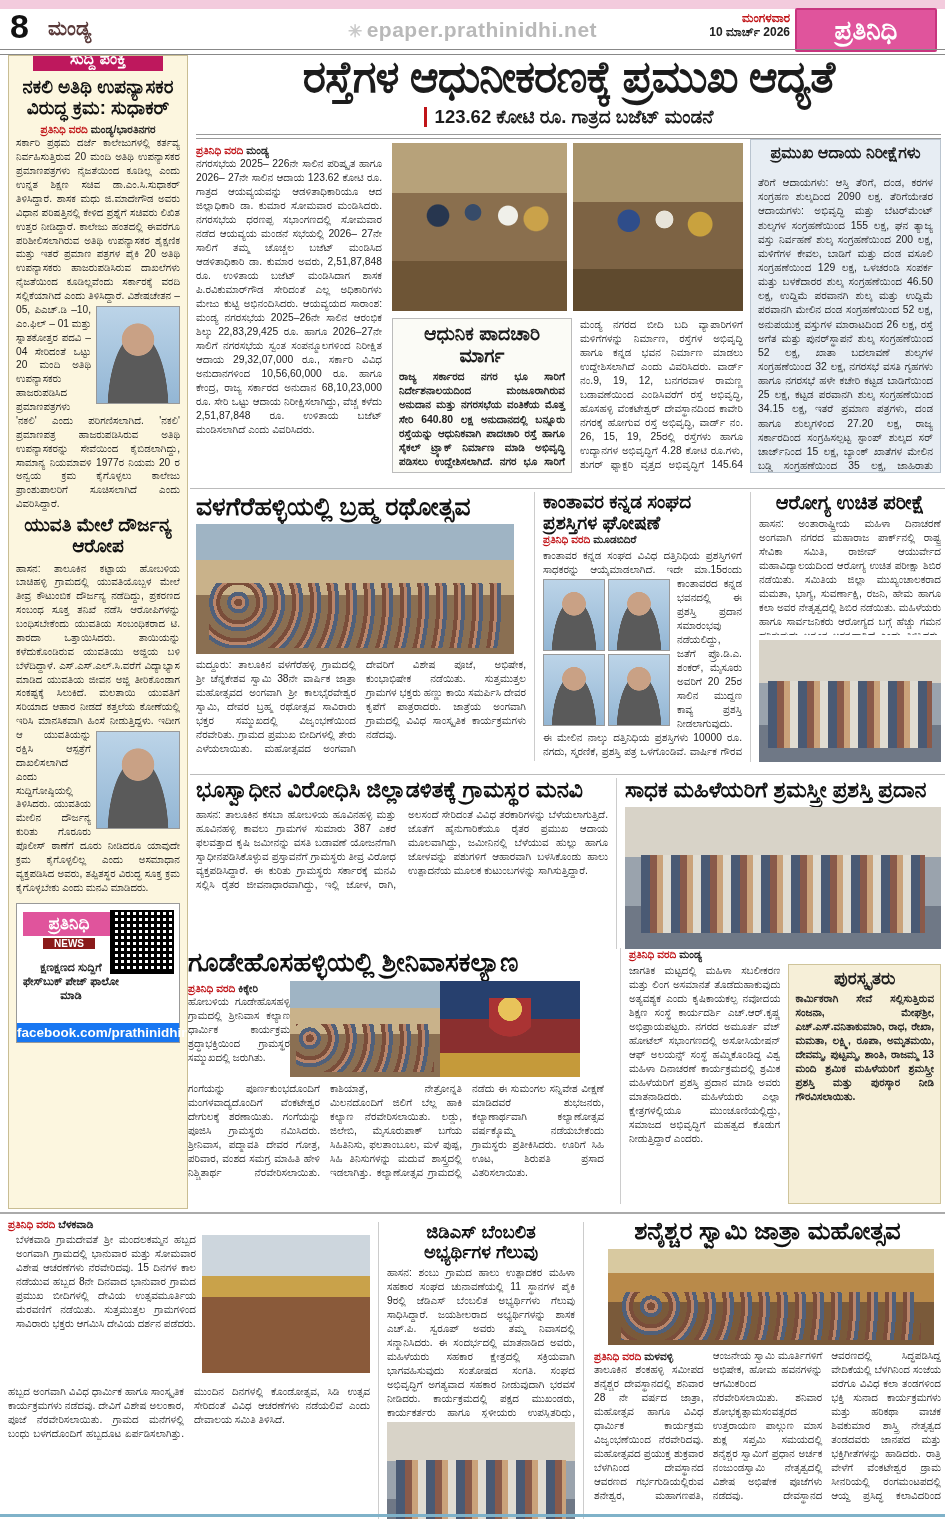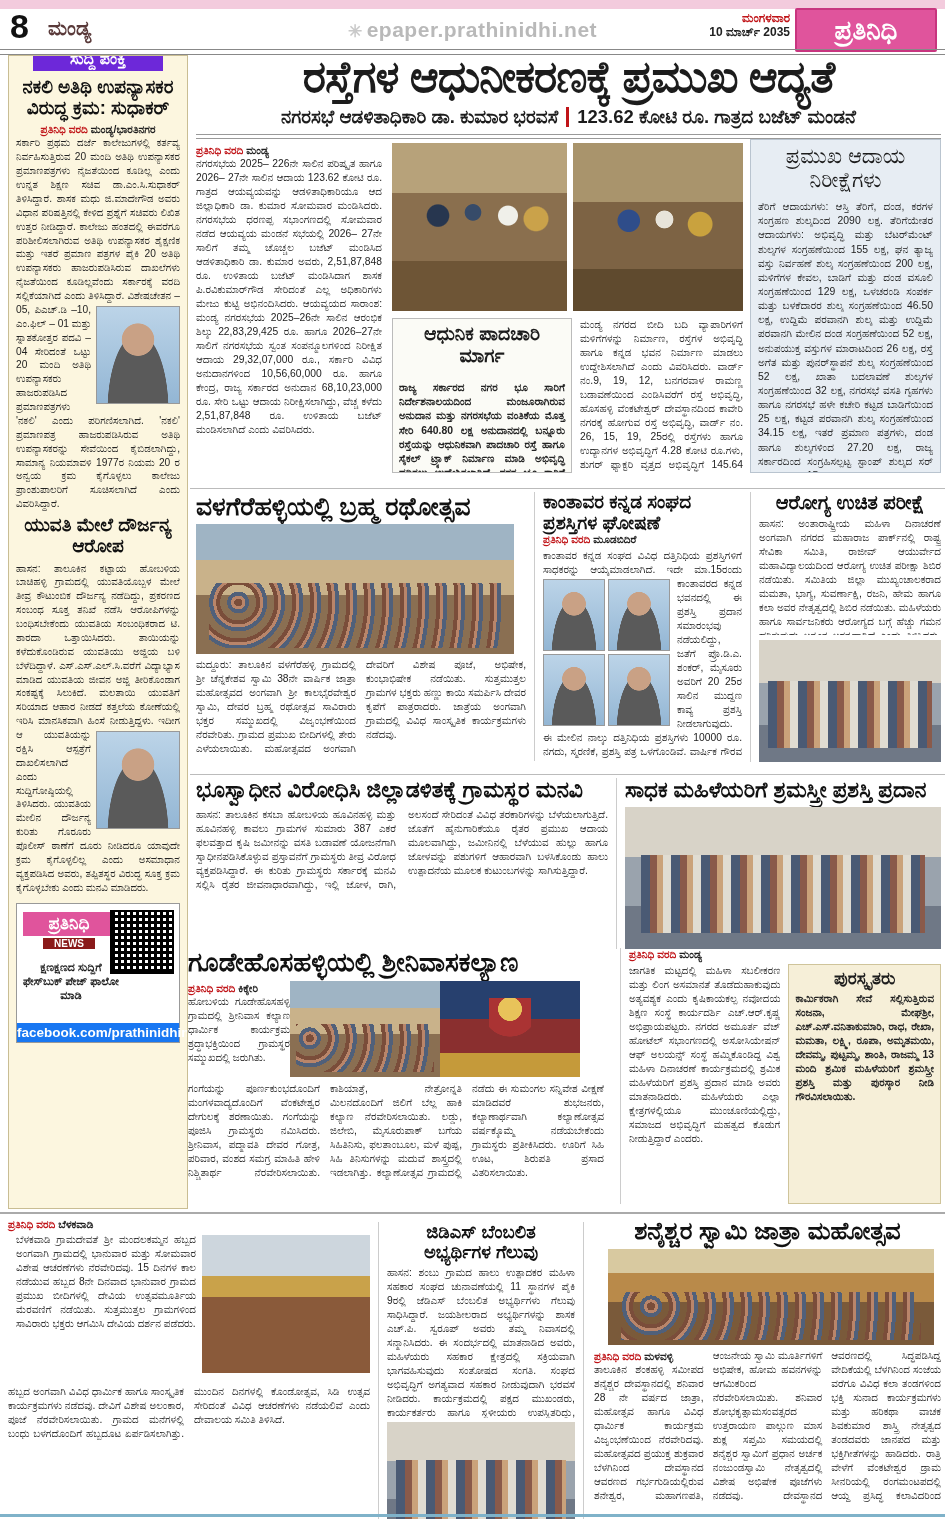--- a/index.html
+++ b/index.html
@@ -46,21 +46,21 @@
   .ph-deity{background:linear-gradient(180deg,#27406e 0 40%,#8a2f2f 40% 75%,#c59a3a 75%);}
   .ph-deity:before{content:"";position:absolute;left:35%;top:18%;width:30%;height:45%;
      background:radial-gradient(circle at 50% 25%,#e8c35a 0 30%,#a33 31% 70%,transparent 71%);}
   .ph-festival{background:linear-gradient(180deg,#cfd8df 0 30%,#caa own 0,#c9a24a 30% 45%,#8a5a3a 45%);}
   .portrait{background:radial-gradient(circle at 50% 34%,#c9a185 0 21%,transparent 22%),
             radial-gradient(ellipse at 50% 108%,#5a5a5a 0 52%,transparent 53%),
             linear-gradient(#bcd4e8,#93b6d4);border:1px solid #999;}
   
   #sidebar{position:absolute;left:8px;top:55px;width:180px;height:1154px;background:#fcf6df;
            border:1px solid #c9bd93;box-sizing:border-box;padding:5px 7px;overflow:hidden;}
-  .banner{width:130px;margin:-14px auto 6px auto;background:#6d28d9;color:#fff;text-align:center;
+  .banner{width:130px;margin:-14px auto 6px auto;background:#be185d;color:#fff;text-align:center;
           font-size:16px;font-weight:bold;padding:3px 0;}
   #sidebar h2{font-size:18.5px;text-align:center;margin:4px 0 5px 0;}
   #sidebar .body{font-size:10.2px;}
   .sb-photo{float:right;width:82px;height:96px;margin:3px 0 3px 5px;}
   .fbbox{margin-top:8px;background:#fff;border:1px solid #999;position:relative;height:138px;}
   .fb-logo{position:absolute;left:6px;top:8px;width:92px;}
   .fb-logo .pl{background:#e0549c;color:#fff;font-weight:bold;font-size:17px;text-align:center;padding:2px 0;}
   .fb-logo .nw{background:#8a1a1a;color:#fff;font-weight:bold;font-size:10px;text-align:center;width:52px;margin:2px auto 0;}
   .fb-ic{position:absolute;left:100px;top:6px;width:30px;height:30px;border-radius:50%;background:#1877f2;
          color:#fff;font-weight:bold;font-size:22px;text-align:center;line-height:30px;font-family:"Liberation Serif",serif;}
@@ -75,26 +75,26 @@
   #main-story h1{margin:0;font-size:44px;font-weight:bold;text-align:center;line-height:1.05;letter-spacing:-1px;}
   .subhead{display:flex;justify-content:center;align-items:center;gap:8px;margin-top:6px;font-size:18.5px;font-weight:bold;}
   .red-sep{width:3px;height:20px;background:#c01418;}
   .sub-rule{border-top:1px solid #999;border-bottom:1px solid #999;height:3px;margin-top:6px;}
   #story-body{position:relative;height:330px;margin-top:4px;}
   #ms-col1{position:absolute;left:0;top:0;width:186px;height:330px;overflow:hidden;}
   #ms-ph1{position:absolute;left:196px;top:0;width:175px;height:168px;}
   #ms-ph2{position:absolute;left:377px;top:0;width:170px;height:168px;}
   #ms-box{position:absolute;left:196px;top:175px;width:180px;height:155px;background:#fbfbf6;border:1px solid #bbb;
           box-sizing:border-box;padding:4px 6px;overflow:hidden;}
-  #ms-box .bt{font-size:19px;font-weight:bold;text-align:center;margin-bottom:14px;}
+  #ms-box .bt{font-size:19px;font-weight:bold;text-align:center;margin-bottom:3px;}
   #ms-box .body{font-weight:bold;font-size:10.4px;}
   #ms-col2{position:absolute;left:384px;top:175px;width:163px;height:155px;overflow:hidden;}
   #income{position:absolute;left:554px;top:-4px;width:191px;height:334px;background:#e7edf3;border:1px solid #b9c4cf;
           box-sizing:border-box;padding:4px 7px;overflow:hidden;}
-  #income .bt{font-size:21px;font-weight:normal;text-align:center;margin-bottom:8px;}
+  #income .bt{font-size:16px;font-weight:bold;text-align:center;margin-bottom:14px;}
   #income .body{font-size:10.4px;font-weight:500;}
   
   .art{position:absolute;box-sizing:border-box;}
   #ratha{left:196px;top:492px;width:330px;}
   #ratha h2{font-size:25px;}
   #ratha .ph{width:318px;height:130px;margin-top:4px;}
   #ratha .cols{columns:2;column-gap:10px;height:98px;overflow:hidden;margin-top:4px;}
   #kanta{left:534px;top:492px;width:208px;padding-left:8px;border-left:1px solid #ccc;}
   #kanta h2{font-size:18.5px;}
   #kanta .grid{float:left;width:128px;margin:2px 6px 2px 0;display:grid;grid-template-columns:62px 62px;gap:3px;}
@@ -142,21 +142,21 @@
 
 <div id="page">
 
   <div class="topstrip"></div>
   <div class="hdr">
     <span class="pagenum">8</span>
     <span class="section">ಮಂಡ್ಯ</span>
     <div class="site"><span class="star-ic">✳</span><span>epaper.prathinidhi.net</span></div>
     <div class="datebox">
       <div class="weekday">ಮಂಗಳವಾರ</div>
-      <div class="dateline">10 ಮಾರ್ಚ್ 2035</div>
+      <div class="dateline">10 ಮಾರ್ಚ್ 2026</div>
     </div>
     <div class="logo">ಪ್ರತಿನಿಧಿ</div>
   </div>
   <div class="hdr-rule"></div>
 
   <aside id="sidebar">
     <div class="banner">ಸುದ್ದಿ ಪಂಕ್ತಿ</div>
     <section class="art" style="position:static">
       <h2>ನಕಲಿ ಅತಿಥಿ ಉಪನ್ಯಾಸಕರ ವಿರುದ್ಧ ಕ್ರಮ: ಸುಧಾಕರ್</h2>
       <div class="byl" style="text-align:center">
@@ -185,21 +185,20 @@
       <div class="fb-ic">f</div>
       <div class="qr"></div>
       <div class="fb-cap">ಕ್ಷಣಕ್ಷಣದ ಸುದ್ದಿಗೆ ಫೇಸ್‌ಬುಕ್ ಪೇಜ್ ಫಾಲೋ ಮಾಡಿ</div>
       <div class="fb-url">facebook.com/prathinidhinews</div>
     </div>
   </aside>
 
   <section id="main-story" class="art" style="position:absolute">
     <h1>ರಸ್ತೆಗಳ ಆಧುನೀಕರಣಕ್ಕೆ ಪ್ರಮುಖ ಆದ್ಯತೆ</h1>
     <div class="subhead">
-      <span>ನಗರಸಭೆ ಆಡಳಿತಾಧಿಕಾರಿ ಡಾ. ಕುಮಾರ ಭರವಸೆ</span>
       <span class="red-sep"></span>
       <span>123.62 ಕೋಟಿ ರೂ. ಗಾತ್ರದ ಬಜೆಟ್ ಮಂಡನೆ</span>
     </div>
     <div class="sub-rule"></div>
     <div id="story-body">
       <div id="ms-col1" class="body">
         <div class="byl"><span class="ag">ಪ್ರತಿನಿಧಿ ವರದಿ</span> <span>ಮಂಡ್ಯ</span></div>
         <span>ನಗರಸಭೆಯ 2025– 226ನೇ ಸಾಲಿನ ಪರಿಷ್ಕೃತ ಹಾಗೂ 2026– 27ನೇ ಸಾಲಿನ ಆದಾಯ 123.62 ಕೋಟಿ ರೂ. ಗಾತ್ರದ ಆಯವ್ಯಯವನ್ನು ಆಡಳಿತಾಧಿಕಾರಿಯೂ ಆದ ಜಿಲ್ಲಾಧಿಕಾರಿ ಡಾ. ಕುಮಾರ ಸೋಮವಾರ ಮಂಡಿಸಿದರು. ನಗರಸಭೆಯ ಧರಣಪ್ಪ ಸಭಾಂಗಣದಲ್ಲಿ ಸೋಮವಾರ ನಡೆದ ಆಯವ್ಯಯ ಮಂಡನೆ ಸಭೆಯಲ್ಲಿ 2026– 27ನೇ ಸಾಲಿಗೆ ತಮ್ಮ ಚೊಚ್ಚಲ ಬಜೆಟ್ ಮಂಡಿಸಿದ ಆಡಳಿತಾಧಿಕಾರಿ ಡಾ. ಕುಮಾರ ಅವರು, 2,51,87,848 ರೂ. ಉಳಿತಾಯ ಬಜೆಟ್ ಮಂಡಿಸಿದಾಗ ಶಾಸಕ ಪಿ.ರವಿಕುಮಾರ್‌ಗೌಡ ಸೇರಿದಂತೆ ಎಲ್ಲ ಅಧಿಕಾರಿಗಳು ಮೇಜು ಕುಟ್ಟಿ ಅಭಿನಂದಿಸಿದರು. ಆಯವ್ಯಯದ ಸಾರಾಂಶ: ಮಂಡ್ಯ ನಗರಸಭೆಯ 2025–26ನೇ ಸಾಲಿನ ಆರಂಭಿಕ ಶಿಲ್ಕು 22,83,29,425 ರೂ. ಹಾಗೂ 2026–27ನೇ ಸಾಲಿಗೆ ನಗರಸಭೆಯ ಸ್ವಂತ ಸಂಪನ್ಮೂಲಗಳಿಂದ ನಿರೀಕ್ಷಿತ ಆದಾಯ 29,32,07,000 ರೂ., ಸರ್ಕಾರಿ ವಿವಿಧ ಅನುದಾನಗಳಿಂದ 10,56,60,000 ರೂ. ಹಾಗೂ ಕೇಂದ್ರ, ರಾಜ್ಯ ಸರ್ಕಾರದ ಅನುದಾನ 68,10,23,000 ರೂ. ಸೇರಿ ಒಟ್ಟು ಆದಾಯ ನಿರೀಕ್ಷಿಸಲಾಗಿದ್ದು, ವೆಚ್ಚ ಕಳೆದು 2,51,87,848 ರೂ. ಉಳಿತಾಯ ಬಜೆಟ್ ಮಂಡಿಸಲಾಗಿದೆ ಎಂದು ವಿವರಿಸಿದರು.</span>
       </div>
       <div id="ms-ph1" class="ph ph-meeting">

